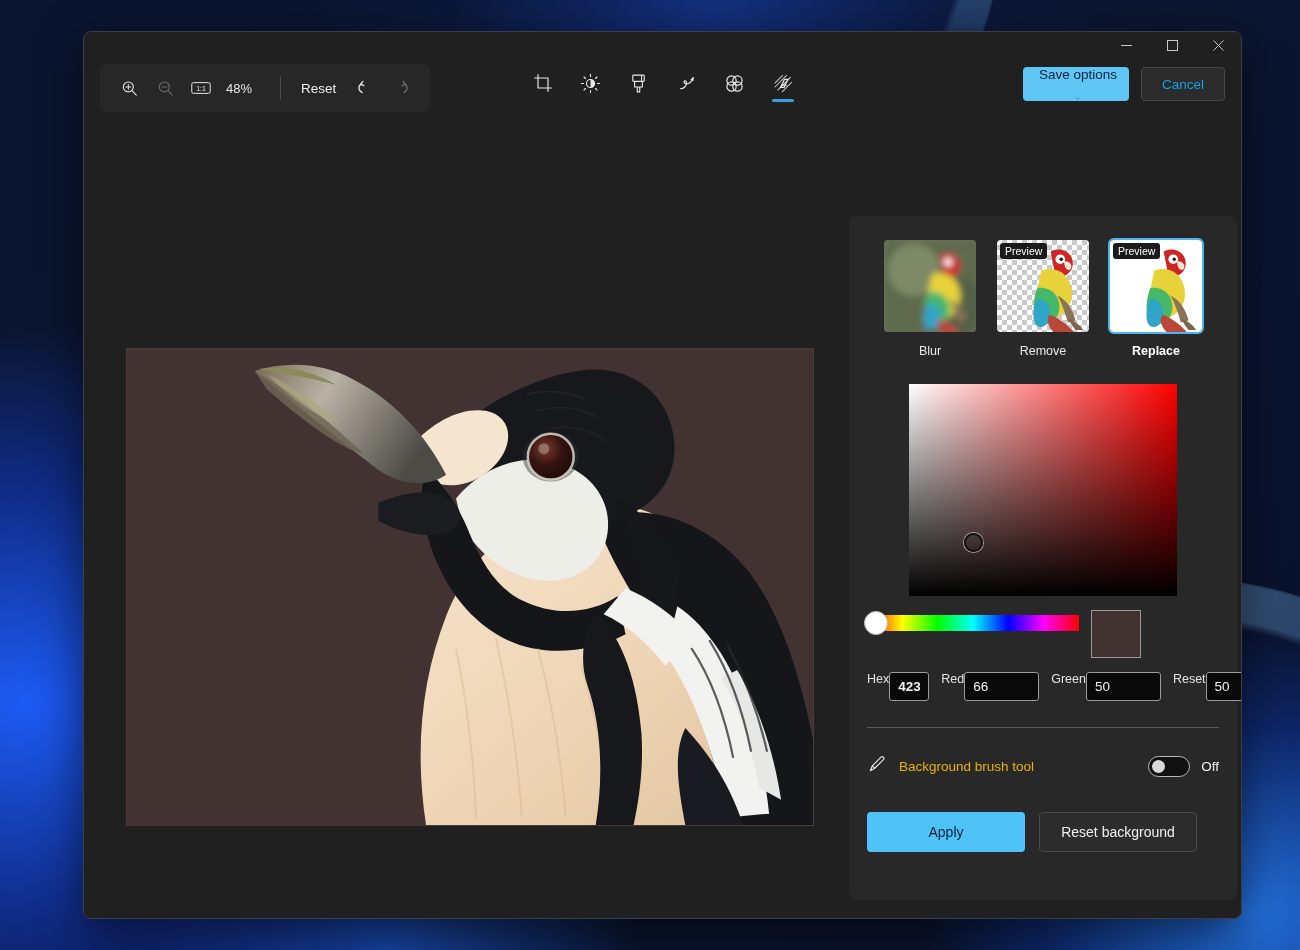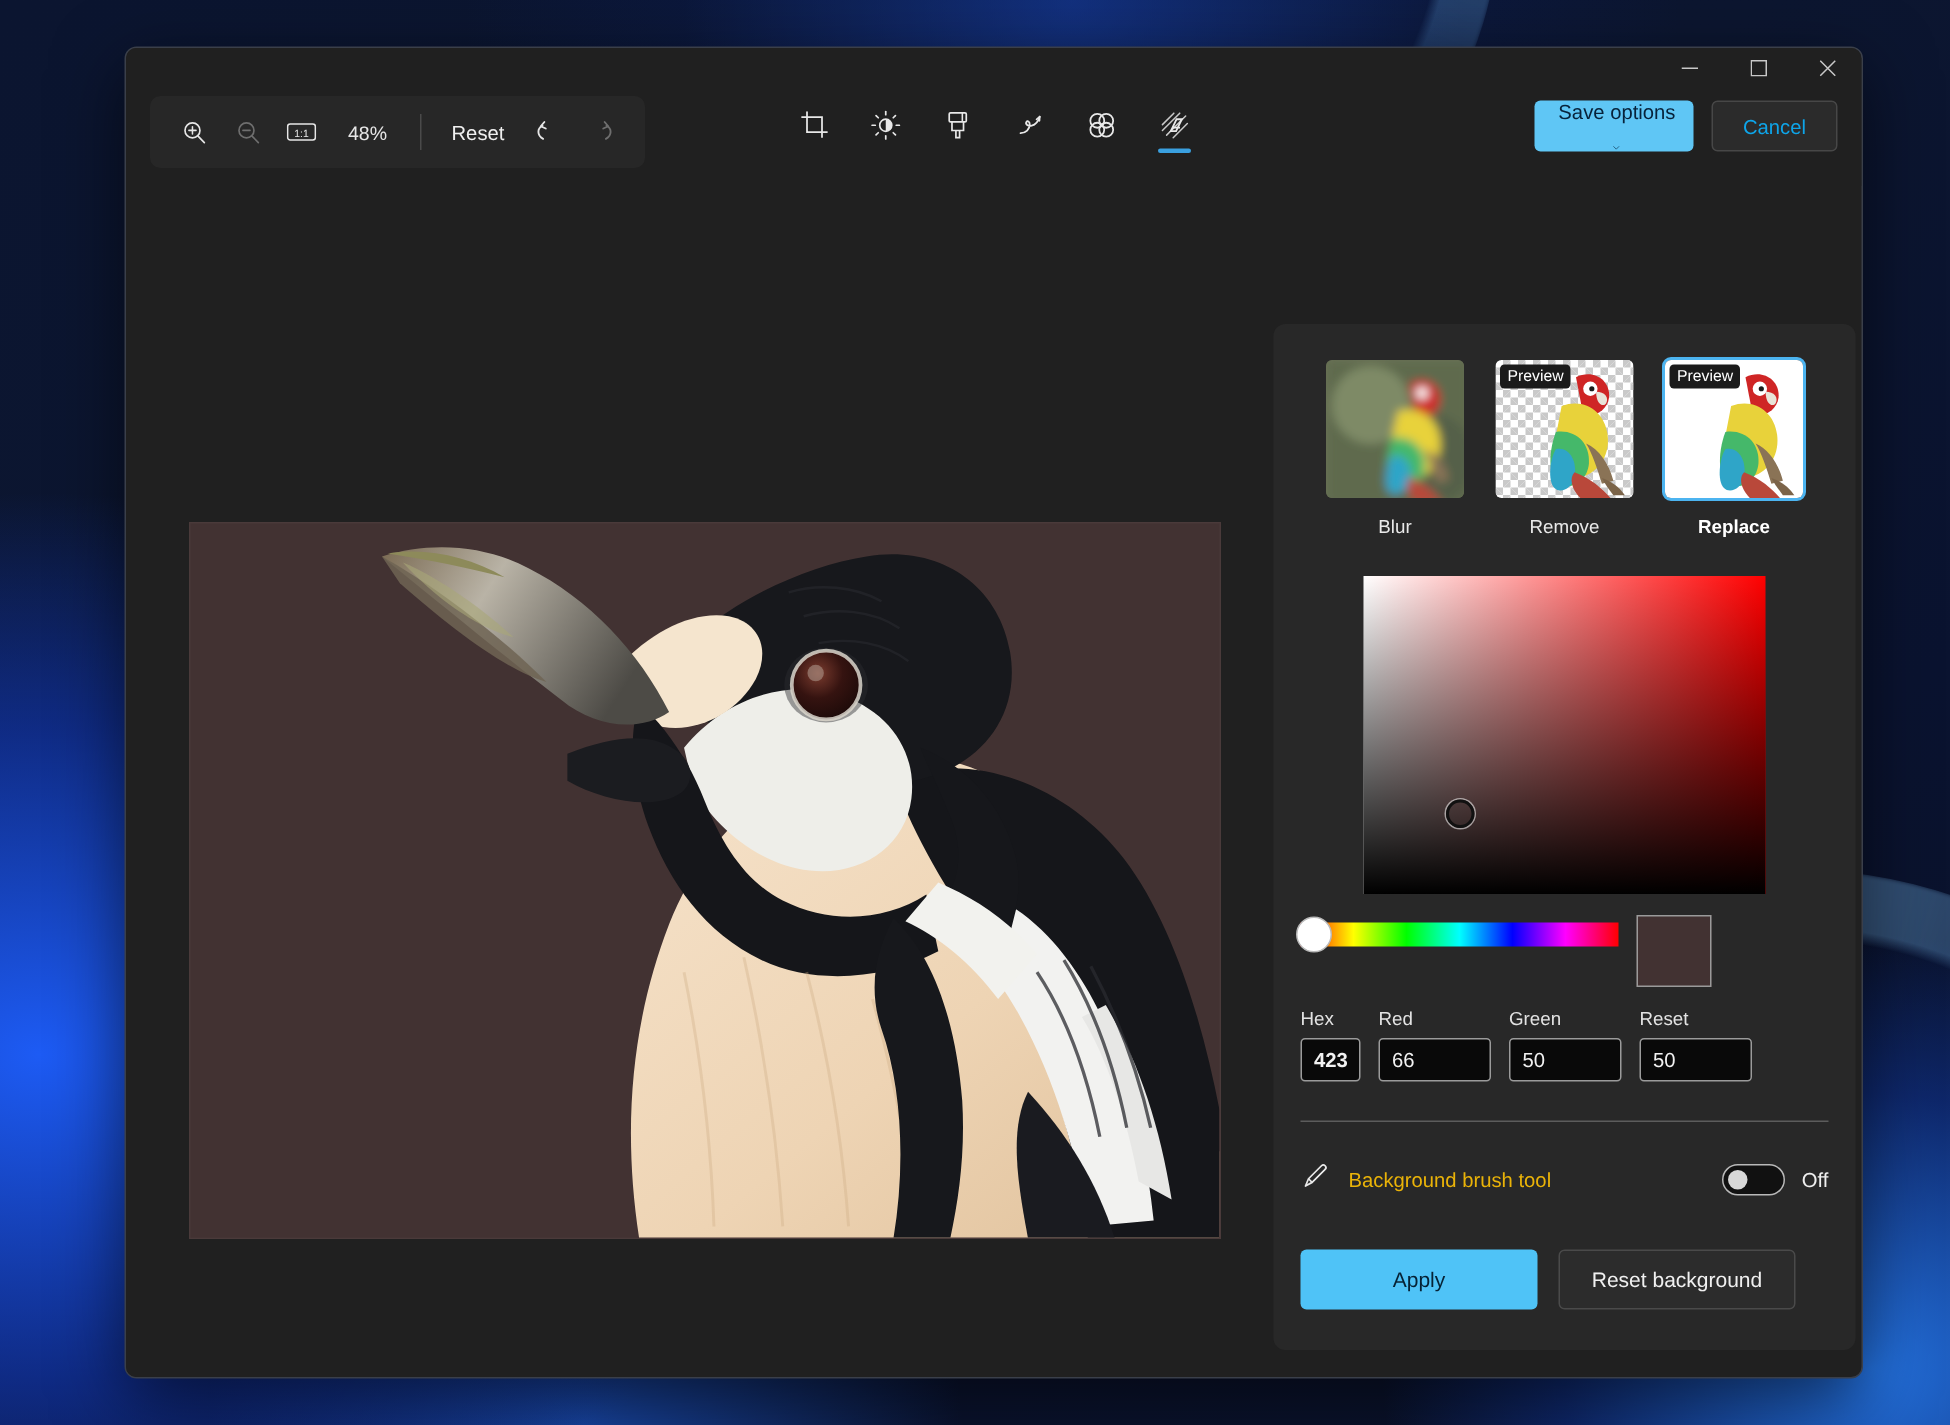--- a/index.html
+++ b/index.html
@@ -83,21 +83,21 @@
     position:absolute; left:16px; top:6px;
     height:48px; background:#272727; border-radius:7px;
     display:flex; align-items:center; padding:0 12px; gap:2px;
   }
   .tbtn{
     width:34px; height:34px; display:flex; align-items:center; justify-content:center;
     border-radius:5px; cursor:pointer; color:#e6e6e6;
   }
   .tbtn.dim{ color:#6e6e6e; cursor:default; }
   .zoomlabel{
-    color:#e6e6e6; font-size:13px; min-width:50px; text-align:center;
+    color:#e6e6e6; font-size:13px; min-width:50px; 
     padding:0 6px;
   }
   .resetbtn{
     color:#efefef; font-size:13.5px; padding:6px 10px; border-radius:5px; cursor:pointer;
   }
   .vsep{ width:1px; height:24px; background:#4a4a4a; margin:0 8px; }
 
   .centertools{
     position:absolute; left:50%; transform:translateX(-50%);
     top:10px; display:flex; align-items:flex-start; gap:16px;
@@ -200,21 +200,21 @@
   }
   .huethumb{
     position:absolute; left:-3px; top:-4px; width:24px; height:24px;
     border-radius:50%; background:#fff; border:1px solid #b9b9b9; cursor:pointer;
   }
   .swatch{
     width:50px; height:48px; background:#423232; border:1px solid #9a9a9a;
   }
 
   .fieldsrow{ display:flex; gap:12px; margin-top:14px; }
-  .fieldcol{ display:flex; flex-direction:column; }
+  .fieldcol{ display:flex; flex-direction:row; }
   .fieldlabel{ color:#e3e3e3; font-size:12.5px; margin-bottom:6px; }
   .fieldinput{
     background:#090909; border:1px solid #9b9b9b; border-radius:3px;
     color:#f2f2f2; font-size:13.5px; height:29px; padding:0 8px;
     font-family:"Liberation Sans", sans-serif;
   }
   .f-hex{ width:40px;font-weight:bold; }
   .f-num{ width:75px; }
 
   .divider{ height:1px; background:#5c5c5c; margin:26px 0 0 0; }

